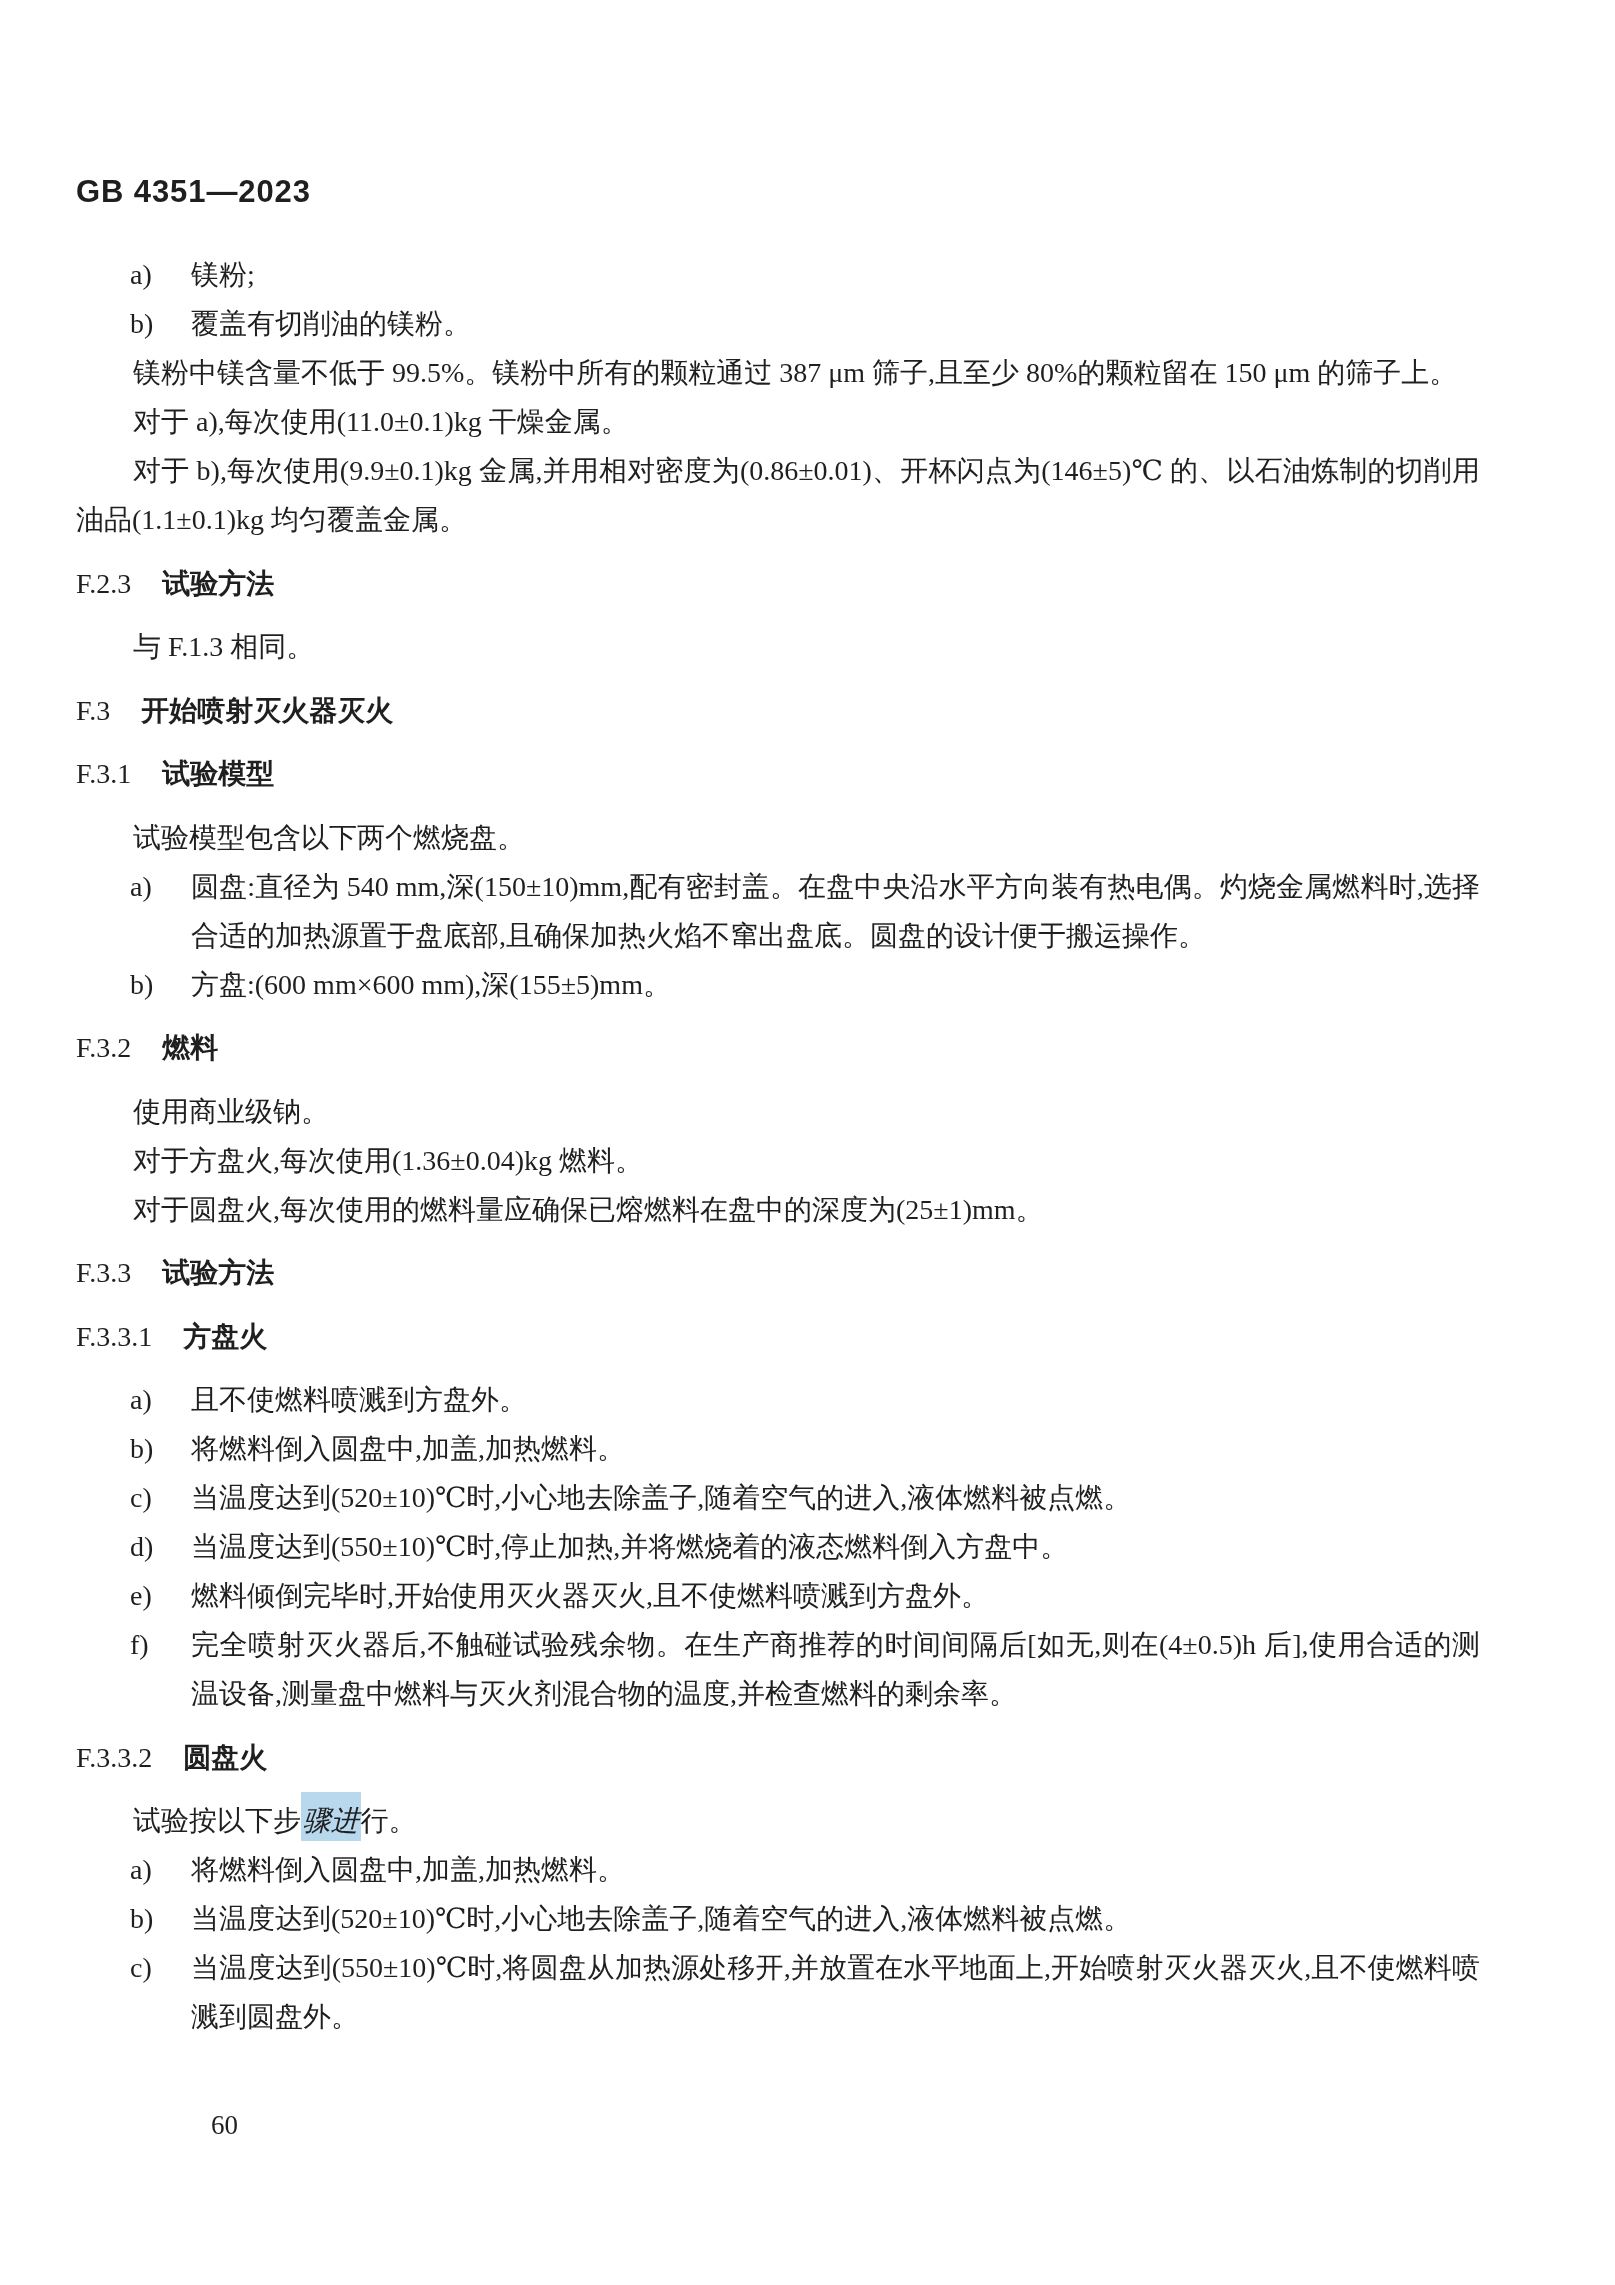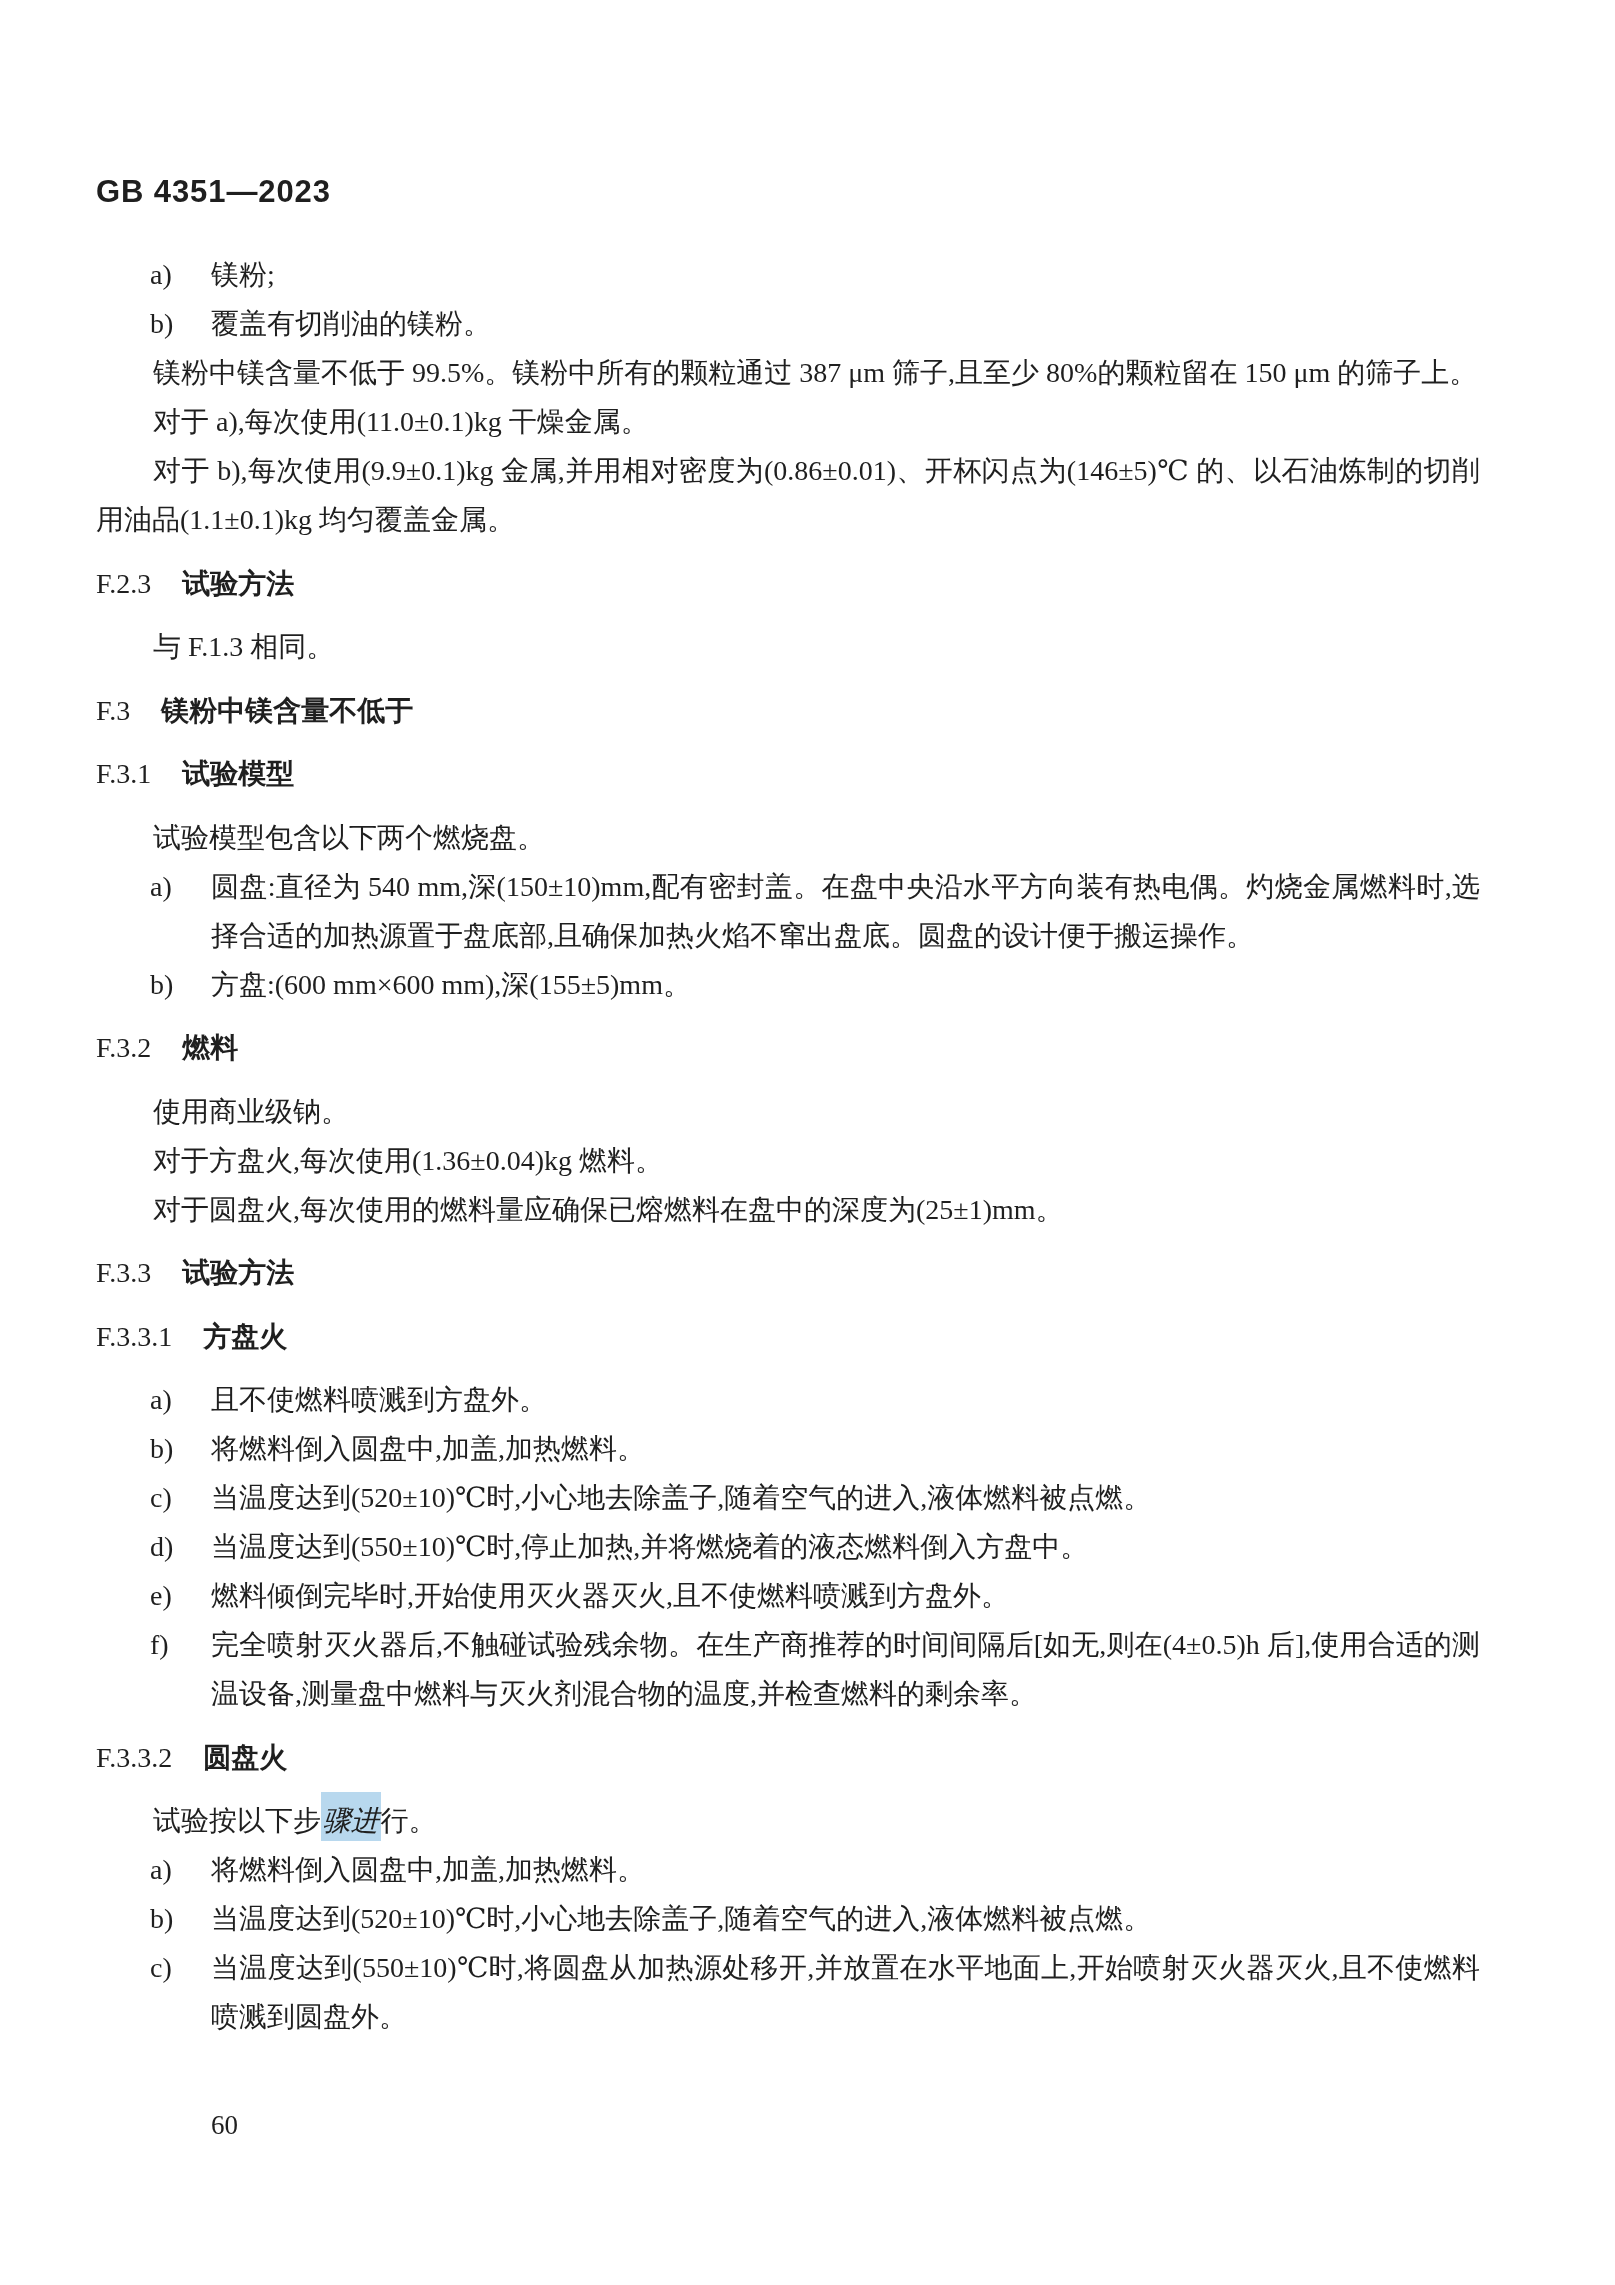--- a/index.html
+++ b/index.html
@@ -4,21 +4,21 @@
 <style>
   * { margin:0; padding:0; box-sizing:border-box; }
   html,body { width:1616px; height:2285px; background:#ffffff; overflow:hidden; }
   body {
     font-family:"Liberation Serif","DejaVu Serif",serif;
     color:#1f1f1f;
   }
   .page {
     position:relative;
     width:1616px; height:2285px;
-    padding:174px 136px 0 96px;
+    padding:174px 136px 0 76px;
   }
   .std-header {
     font-family:"Liberation Sans","DejaVu Sans",sans-serif;
     font-weight:bold;
     font-size:31px;
     line-height:36px;
     margin-bottom:40px;
     letter-spacing:0.9px;
   }
   .content { font-size:28px; line-height:49px; }
@@ -66,21 +66,21 @@
     <p class="p">镁粉中镁含量不低于 99.5%。镁粉中所有的颗粒通过 387 μm 筛子,且至少 80%的颗粒留在 150 μm 的筛子上。</p>
     <p class="p">对于 a),每次使用(11.0±0.1)kg 干燥金属。</p>
     <p class="p">对于 b),每次使用(9.9±0.1)kg 金属,并用相对密度为(0.86±0.01)、开杯闪点为(146±5)℃ 的、以石油炼制的切削用油品(1.1±0.1)kg 均匀覆盖金属。</p>
 
     <div class="h">
       <span class="h-num">F.2.3</span><span>试验方法</span>
     </div>
     <p class="p">与 F.1.3 相同。</p>
 
     <div class="h">
-      <span class="h-num">F.3</span><span>镁粉中镁含量不低于</span>
+      <span class="h-num">F.3</span><span>开始喷射灭火器灭火</span>
     </div>
 
     <div class="h">
       <span class="h-num">F.3.1</span><span>试验模型</span>
     </div>
     <p class="p">试验模型包含以下两个燃烧盘。</p>
 
     <div class="li">
       <span class="lbl">a)</span>
       <span class="txt">圆盘:直径为 540 mm,深(150±10)mm,配有密封盖。在盘中央沿水平方向装有热电偶。灼烧金属燃料时,选择合适的加热源置于盘底部,且确保加热火焰不窜出盘底。圆盘的设计便于搬运操作。</span>

